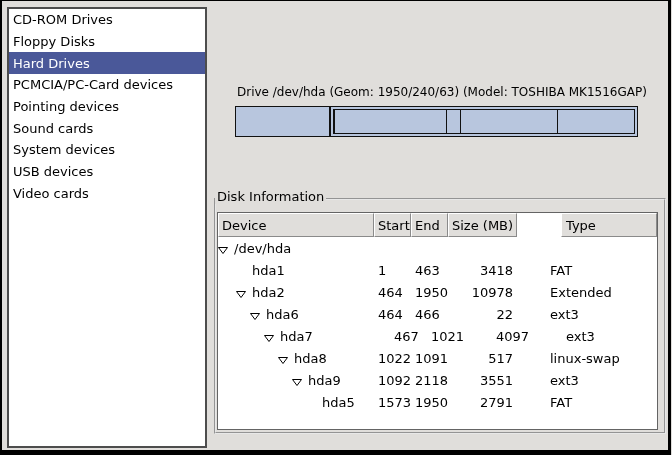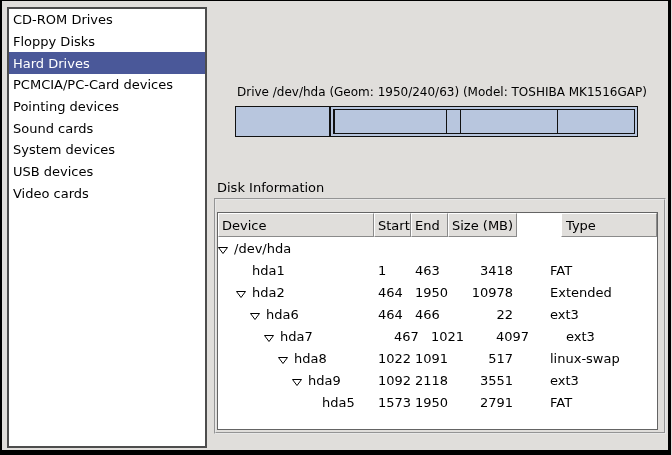--- a/index.html
+++ b/index.html
@@ -19,21 +19,21 @@
          border:1px solid #111; background:var(--fill); display:flex; }
   .seg-primary { height:100%; border-right:2px solid #111; }
   .seg-extended { position:relative; flex:1; height:100%; }
   .logical-wrap { position:absolute; left:2px; right:2px; top:2px; bottom:2px;
                   border:1px solid #111; display:flex; }
   .logical { height:100%; border-right:1px solid #111; }
   .logical:last-child { border-right:none; }
   
   .groupbox { position:absolute; left:214px; top:198px; width:452px; height:236px;
               border:2px groove #e8e8e8; }
-  .group-label { position:absolute; left:215px; top:180px; background:var(--bg);
+  .group-label { position:absolute; left:215px; top:189px; background:var(--bg);
                  padding:0 2px; line-height:15px; white-space:nowrap; }
   
   .table { position:absolute; left:217px; top:212px; width:441px; height:218px;
            background:#fff; border:1px solid #646464; display:flex; flex-direction:column; }
   .thead { display:flex; height:24px; flex:none; }
   .th { background:var(--bg); border-top:1px solid #fff; border-left:1px solid #fff;
         border-right:1px solid #8a8a8a; border-bottom:1px solid #8a8a8a;
         display:flex; align-items:center; padding-left:3px; white-space:nowrap; overflow:hidden; flex:none; }
   .th.last { padding-left:4px;margin-left:44px; }
   .row { display:flex; height:22px; flex:none; align-items:center; }

